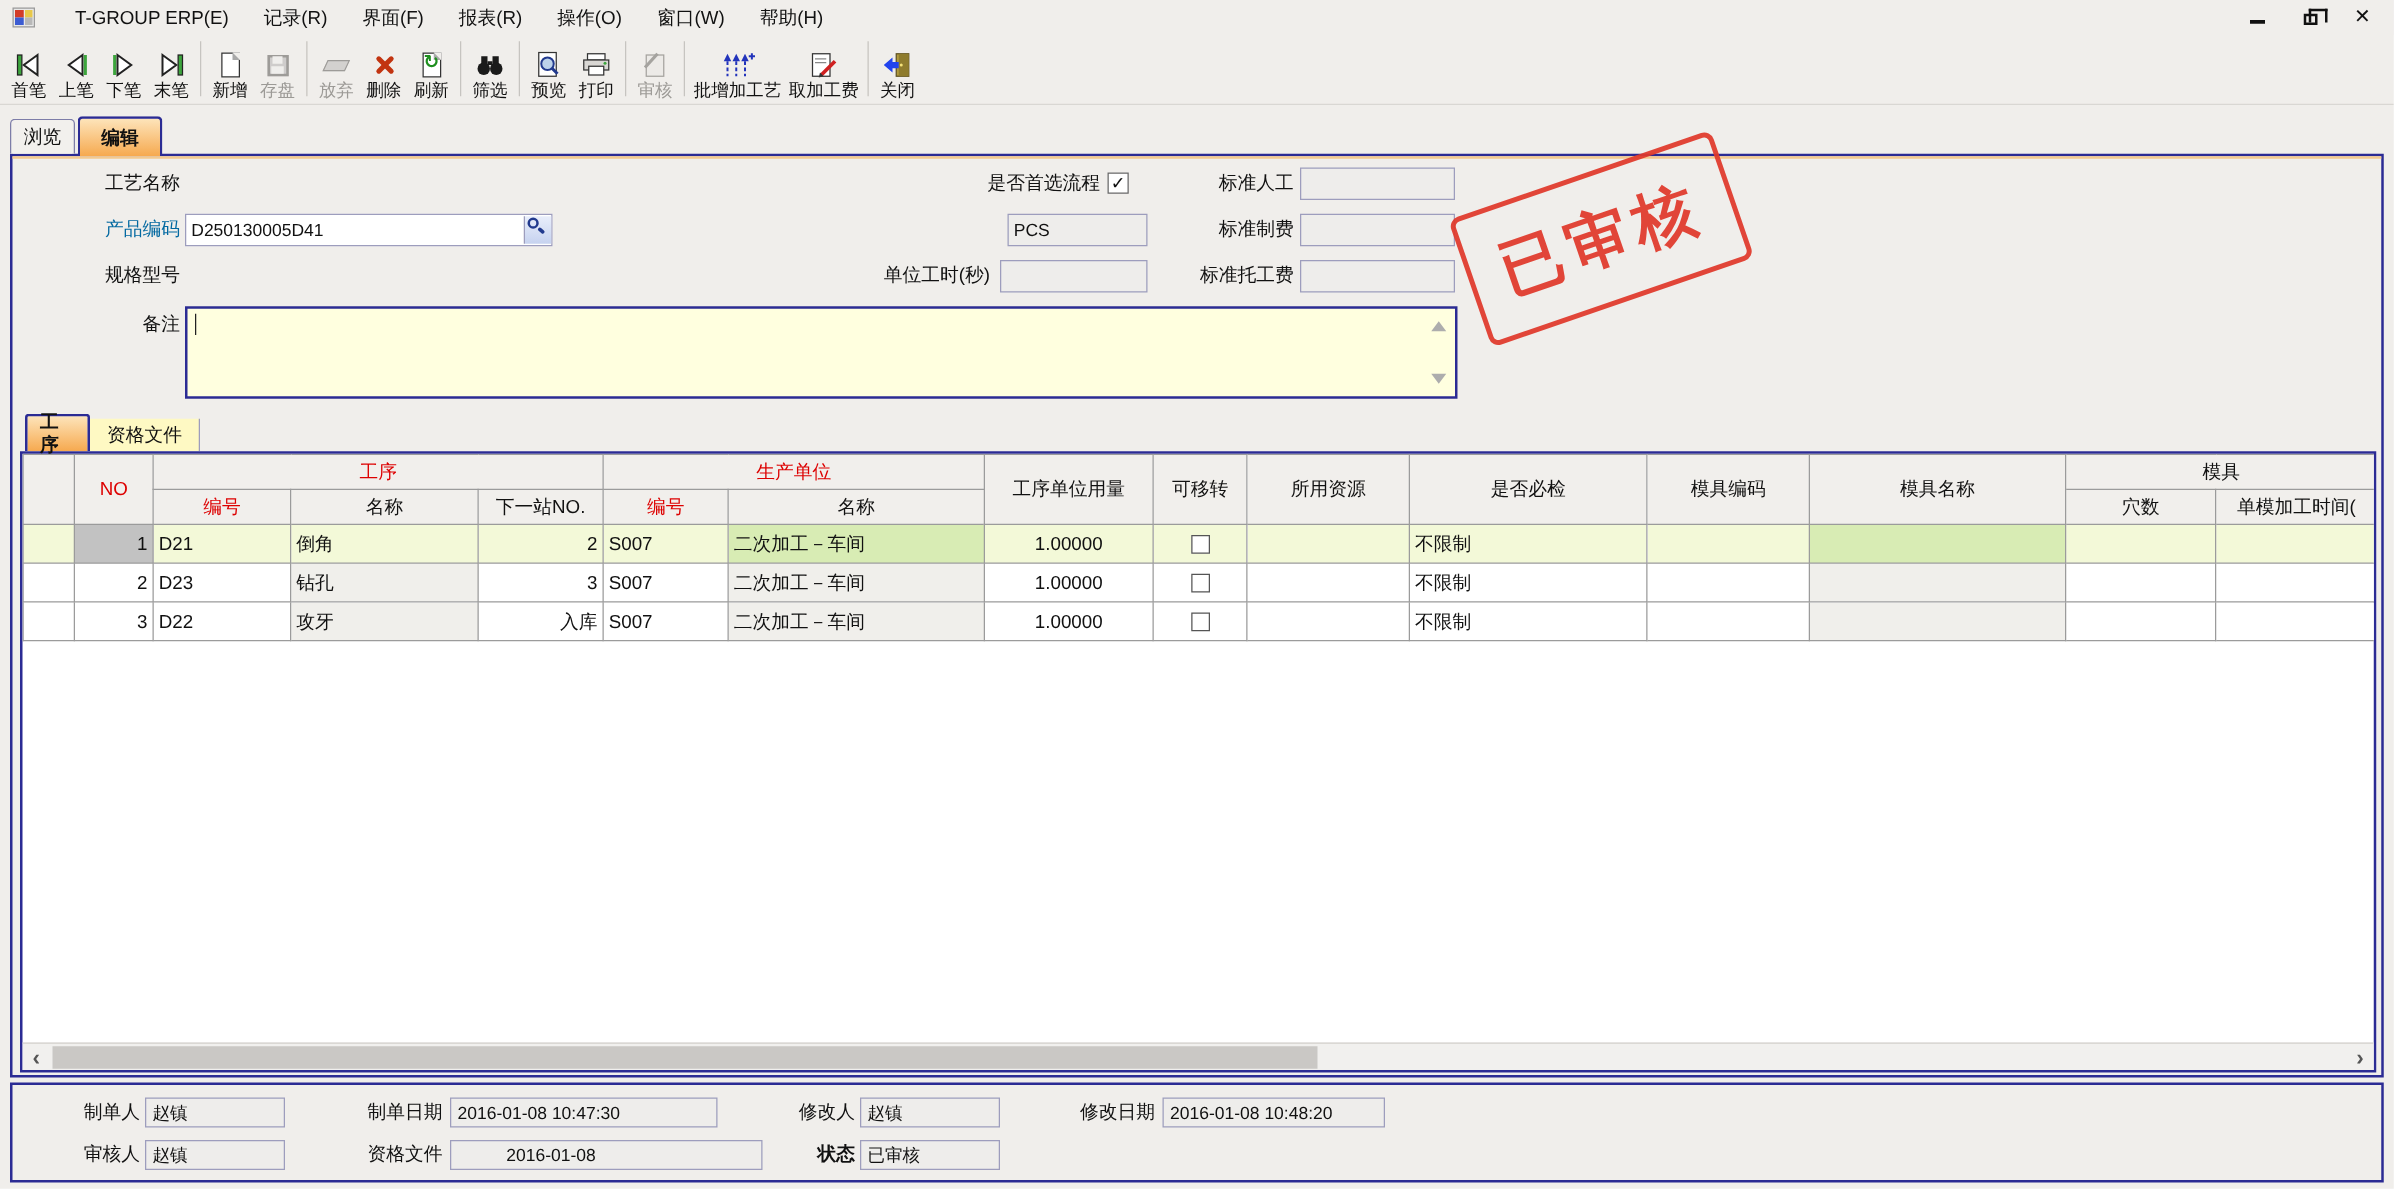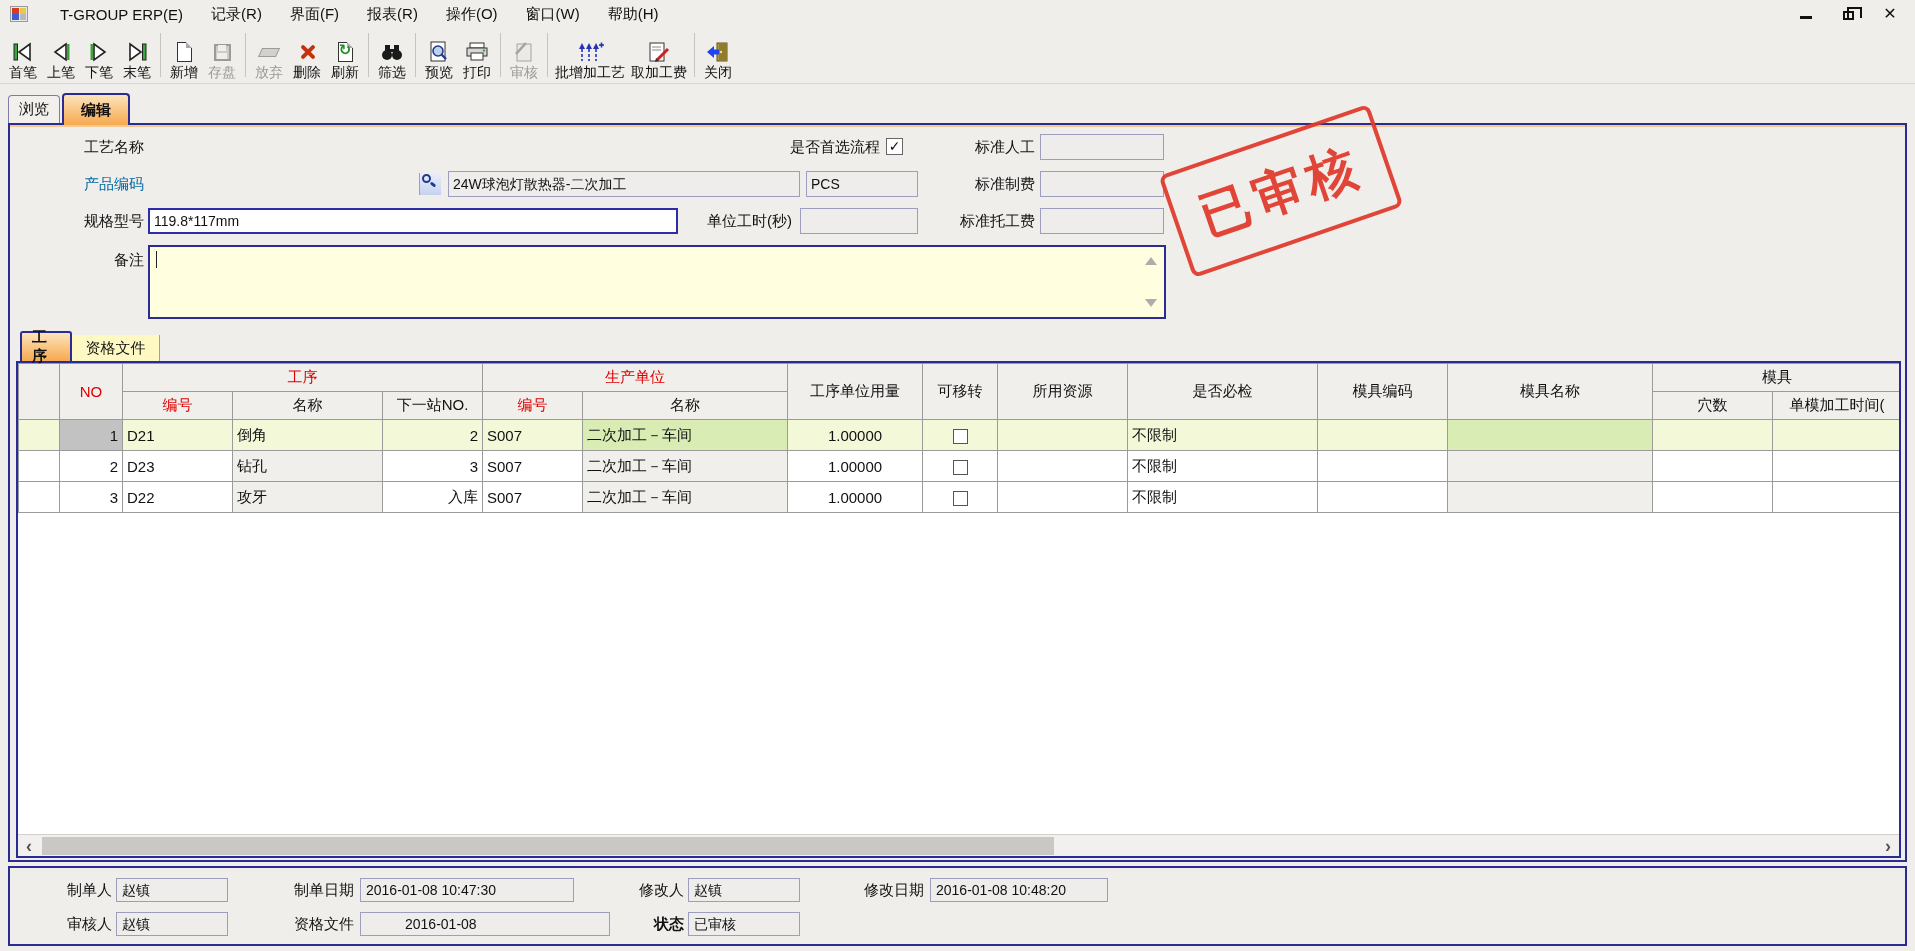--- a/index.html
+++ b/index.html
@@ -319,28 +319,27 @@
 <div class="mainpanel">
   <div class="orangeline"></div>
 
   <div class="flabel" style="left:40px; top:9px; width:94px;">工艺名称</div>
   <div class="flabel" style="left:744px; top:9px; width:126px;">是否首选流程</div>
   <span class="checkbox checked" style="left:876px; top:13px;"></span>
   <div class="flabel" style="left:943px; top:9px; width:82px;">标准人工</div>
   <div class="field ro" style="left:1030px; top:9px; width:124px;"></div>
 
   <div class="flabel req" style="left:40px; top:46px; width:94px;">产品编码</div>
+  <input class="field" style="left: 138px; top: 46px; width: 294px; padding-right: 26px;" value="D250130005D41">
   <span class="lookupbtn" style="left:409px; top:48px;"><span class="magbtn"><span class="magcircle"></span><span class="maghandle"></span></span></span>
-  <div class="field ro" style="left:438px; top:46px; width:352px;">24W球泡灯散热器-二次加工</div>
   <div class="field ro" style="left:796px; top:46px; width:112px;">PCS</div>
   <div class="flabel" style="left:943px; top:46px; width:82px;">标准制费</div>
   <div class="field ro" style="left:1030px; top:46px; width:124px;"></div>
 
   <div class="flabel" style="left:40px; top:83px; width:94px;">规格型号</div>
-  <input class="field focused" style="left: 138px; top: 83px; width: 530px;" value="119.8*117mm">
   <div class="flabel" style="left:666px; top:83px; width:116px;">单位工时(秒)</div>
   <div class="field ro" style="left:790px; top:83px; width:118px;"></div>
   <div class="flabel" style="left:918px; top:83px; width:107px;">标准托工费</div>
   <div class="field ro" style="left:1030px; top:83px; width:124px;"></div>
 
   <div class="flabel" style="left:88px; top:122px; width:46px;">备注</div>
   <div class="remarkbox" style="left:138px; top:120px; width:1018px; height:74px;">
     <span class="caret"></span>
     <span class="tri tri-up"></span>
     <span class="tri tri-dn"></span>

